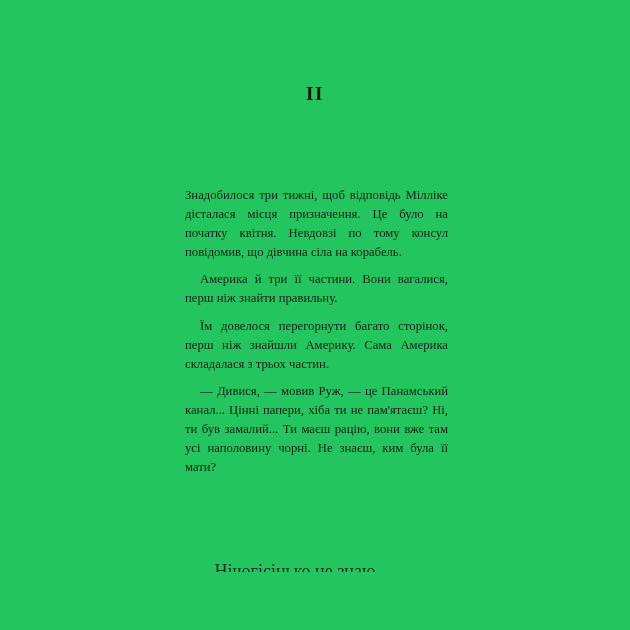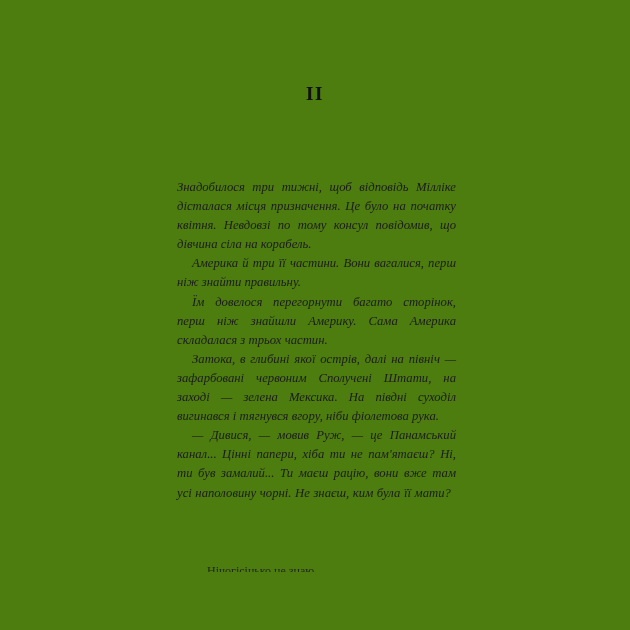--- a/index.html
+++ b/index.html
@@ -11,21 +11,21 @@
     width: 630px;
     height: 630px;
     overflow: hidden;
     font-family: "Liberation Serif", "DejaVu Serif", serif;
     color: #1a1a1a;
   }
   .page {
     position: relative;
     width: 630px;
     height: 630px;
-    background: #4d7c0f;
+    background: #22c55e;
     overflow: hidden;
   }
   .chapter-heading {
     position: absolute;
     top: 84px;
     left: 0;
     width: 630px;
     text-align: center;
     font-family: "Liberation Serif", "DejaVu Serif", serif;
     font-size: 19px;
@@ -34,69 +34,67 @@
     color: #111111;
     line-height: 20px;
   }
   .text-column {
     position: absolute;
     top: 178px;
     left: 177px;
     width: 279px;
   }
   p.para {
-    margin: 0;
+    margin: 8px;
     padding: 0;
     font-size: 12.7px;
     line-height: 19.1px;
     text-align: justify;
     text-align-last: left;
     text-indent: 15px;
     color: #1c1c1c;
-    font-style: italic;
     -webkit-font-smoothing: antialiased;
   }
   p.para.first {
     text-indent: 0;
   }
   
   p.para.dialogue {
     word-spacing: 0.4px;
   }
   
   .clipped-line {
     position: absolute;
     top: 564px;
     left: 177px;
     width: 279px;
     height: 8px;
     overflow: hidden;
   }
   .clipped-line .inner {
     display: block;
-    font-size: 12px;
+    font-size: 18px;
     line-height: 19.1px;
     text-indent: 15px;
     color: #1c1c1c;
     margin-top: -2px;
     opacity: 0.92;
   }
 </style>
 </head>
 <body>
 
 <div class="page">
 
   <div class="chapter-heading">II</div>
 
   <div class="text-column">
     <p class="para first">Знадобилося три тижні, щоб відповідь Мілліке дісталася місця призначення. Це було на початку квітня. Невдовзі по тому консул повідомив, що дівчина сіла на корабель.</p>
     <p class="para">Америка й три її частини. Вони вагалися, перш ніж знайти правильну.</p>
     <p class="para">Їм довелося перегорнути багато сторінок, перш ніж знайшли Америку. Сама Америка складалася з трьох частин.</p>
-    <p class="para">Затока, в глибині якої острів, далі на північ — зафарбовані червоним Сполучені Штати, на заході — зелена Мексика. На півдні суходіл вигинався і тягнувся вгору, ніби фіолетова рука.</p>
     <p class="para dialogue">— Дивися, — мовив Руж, — це Панамський канал... Цінні папери, хіба ти не пам'ятаєш? Ні, ти був замалий... Ти маєш рацію, вони вже там усі наполовину чорні. Не знаєш, ким була її мати?</p>
   </div>
 
   <div class="clipped-line">
     <span class="inner">— Нічогісінько не знаю.</span>
   </div>
 
 </div>
 
 </body></html>

